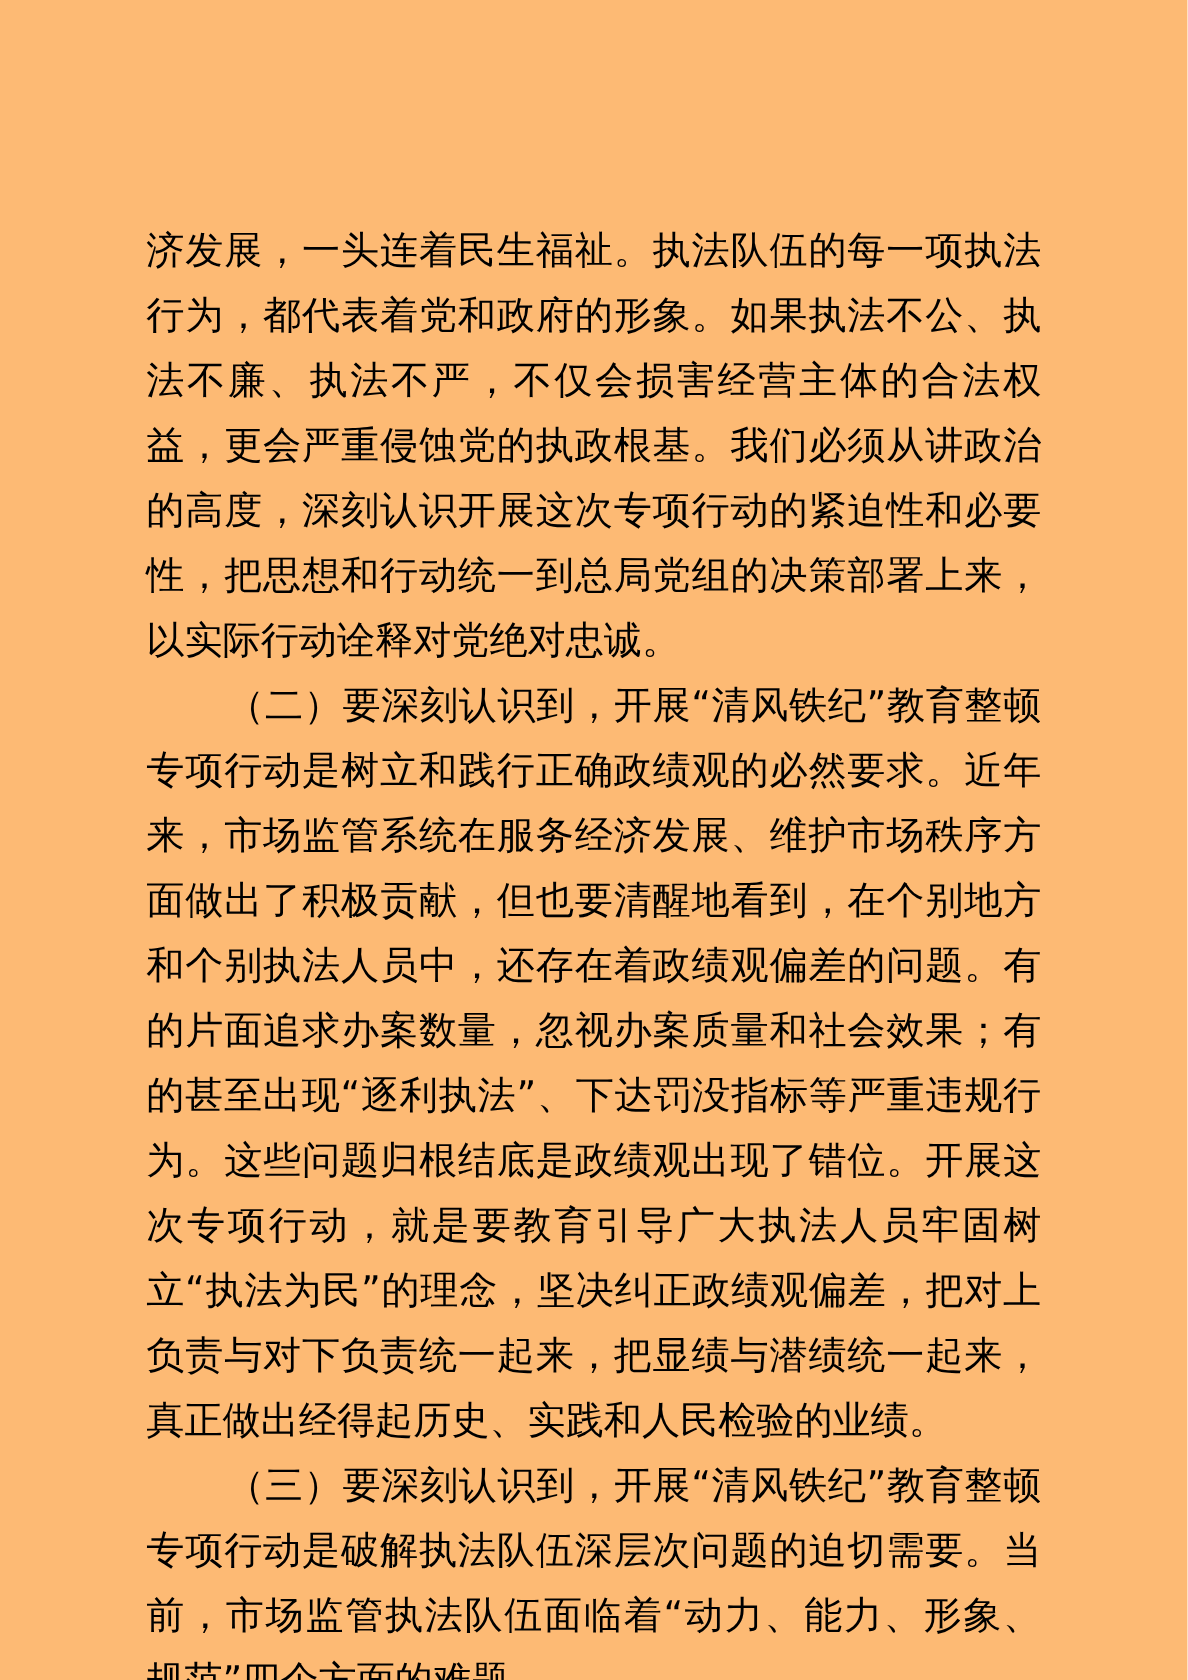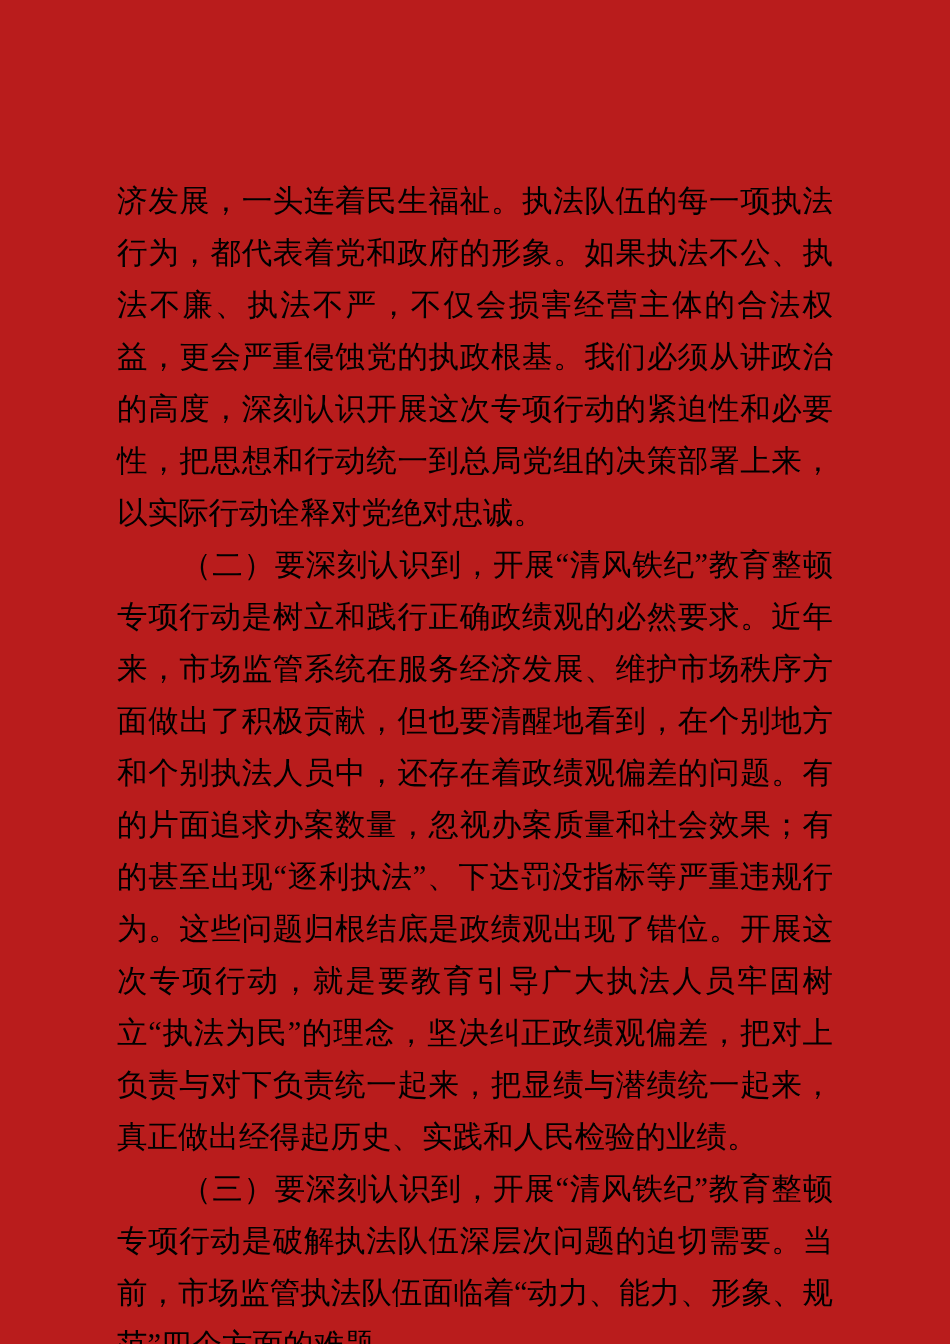--- a/index.html
+++ b/index.html
@@ -4,21 +4,21 @@
 <style>
   html, body {
     margin: 0;
     padding: 0;
     background: #ffffff;
   }
   .page {
     position: relative;
     width: 950px;
     height: 1344px;
-    background: #b91c1c;
+    background: #fdba74;
     overflow: hidden;
     box-sizing: border-box;
   }
   .doc-body {
     position: absolute;
     left: 117px;
     top: 175px;
     width: 716px;
   }
   .para {
@@ -29,21 +29,20 @@
     color: #000000;
     text-align: justify;
     text-justify: inter-character;
     text-align-last: left;
     letter-spacing: 0px;
     word-break: break-all;
     font-weight: 400;
   }
   .para.indent {
     text-indent: 64px;
-    font-family: Liberation Serif, serif;
   }
 </style>
 </head>
 <body>
 
 <div class="page">
   <div class="doc-body">
 
     <p class="para">济发展，一头连着民生福祉。执法队伍的每一项执法行为，都代表着党和政府的形象。如果执法不公、执法不廉、执法不严，不仅会损害经营主体的合法权益，更会严重侵蚀党的执政根基。我们必须从讲政治的高度，深刻认识开展这次专项行动的紧迫性和必要性，把思想和行动统一到总局党组的决策部署上来，以实际行动诠释对党绝对忠诚。</p>
 

